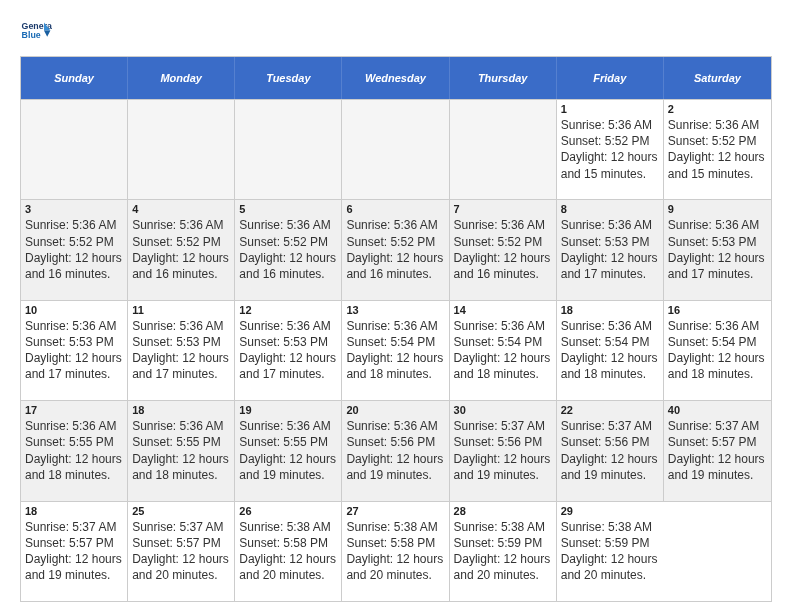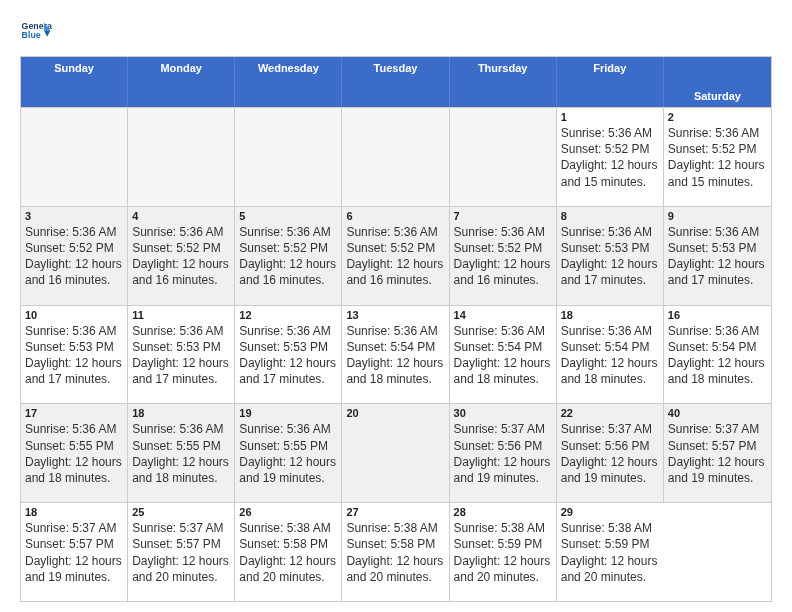--- a/index.html
+++ b/index.html
@@ -54,24 +54,25 @@
     .cal-header-row {
       display: grid;
       grid-template-columns: repeat(7, 1fr);
       background: #3a6cc8;
     }
     .cal-header-cell {
       color: #fff;
       font-size: 11px;
       font-weight: bold;
       text-align: center;
-      padding: 5px 2px;
+      padding: 15px 2px;
       border-right: 1px solid #5580d0;
-    }
-    .cal-header-cell:last-child { border-right: none; margin-top: 28px; }
+      font-style: italic;
+    }
+    .cal-header-cell:last-child { border-right: none; }
     .cal-body {
       flex: 1;
       display: flex;
       flex-direction: column;
     }
     .cal-week {
       display: grid;
       grid-template-columns: repeat(7, 1fr);
       flex: 1;
       border-top: 1px solid #ccc;
@@ -116,22 +117,22 @@
     <div class="header-right">
       <div class="month-title"></div>
       <div class="location"></div>
     </div>
   </div>
 
   <div class="calendar">
     <div class="cal-header-row">
     <div class="cal-header-cell">Sunday</div>
         <div class="cal-header-cell">Monday</div>
+        <div class="cal-header-cell">Tuesday</div>
         <div class="cal-header-cell">Wednesday</div>
-        <div class="cal-header-cell">Tuesday</div>
         <div class="cal-header-cell">Thursday</div>
         <div class="cal-header-cell">Friday</div>
         <div class="cal-header-cell">Saturday</div>
       </div>
     <div class="cal-body">
     <div class="cal-week">
           <div class="cal-cell empty"></div>
           <div class="cal-cell empty"></div>
           <div class="cal-cell empty"></div>
           <div class="cal-cell empty"></div>
@@ -270,20 +271,24 @@
           </div>
           <div class="cal-cell alt">
             <div class="day-num">19</div>
             <div class="day-info">Sunrise: 5:36 AM
 Sunset: 5:55 PM
 Daylight: 12 hours
 and 19 minutes.</div>
           </div>
           <div class="cal-cell alt">
             <div class="day-num">20</div>
+            <div class="day-info">Sunrise: 5:36 AM
+Sunset: 5:56 PM
+Daylight: 12 hours
+and 19 minutes.</div>
           </div>
           <div class="cal-cell alt">
             <div class="day-num">30</div>
             <div class="day-info">Sunrise: 5:37 AM
 Sunset: 5:56 PM
 Daylight: 12 hours
 and 19 minutes.</div>
           </div>
           <div class="cal-cell alt">
             <div class="day-num">22</div>

